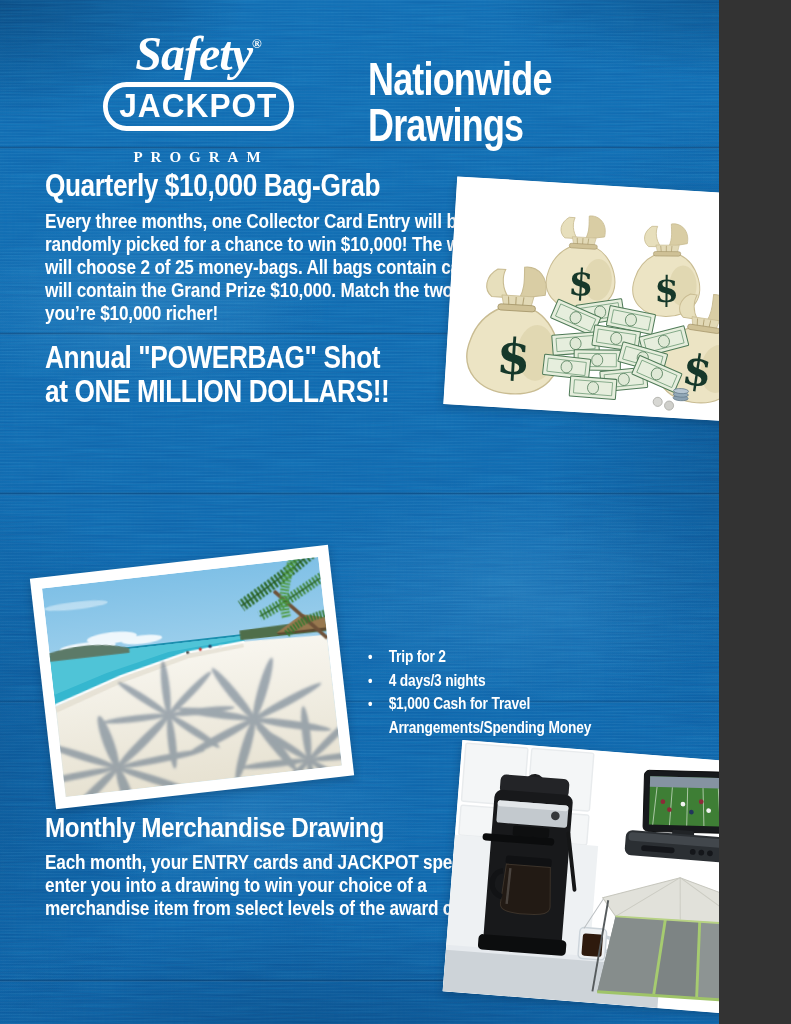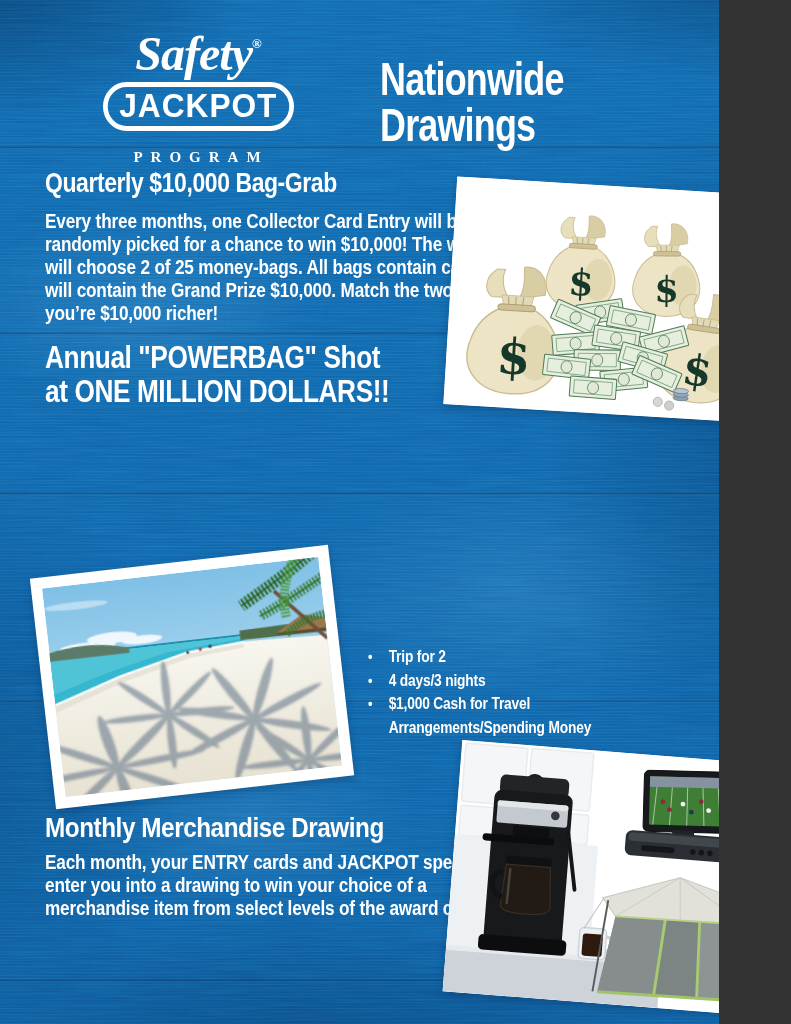--- a/index.html
+++ b/index.html
@@ -29,24 +29,24 @@
   .logo{left:95px;top:30px;width:206px;text-align:center;line-height:1;}
   .logo-script{font-family:"Liberation Serif",serif;font-style:italic;font-weight:bold;
     font-size:48px;letter-spacing:-1px;}
   .logo-reg{font-size:13px;vertical-align:22px;font-style:normal;}
   .logo-badge{display:inline-block;border:5px solid #fff;border-radius:34px;
     padding:2px 12px 4px;margin-top:4px;font-weight:bold;font-size:33px;letter-spacing:1px;
     transform:scaleX(.96);transform-origin:center;}
   .logo-program{font-family:"Liberation Serif",serif;font-weight:bold;font-size:15px;
     letter-spacing:8px;margin-top:19px;padding-left:6px;}
   
-  .title{left:380px;top:56px;font-weight:bold;font-size:46px;line-height:1;}
+  .title{left:368px;top:56px;font-weight:bold;font-size:46px;line-height:1;}
   .title .scale{transform:scaleX(.78);letter-spacing:-1px;}
   .h{font-weight:bold;line-height:1.07;letter-spacing:-0.5px;}
-  .h1{left:45px;top:168px;font-size:28px;}
+  .h1{left:45px;top:168px;font-size:32px;}
   .h1 .scale{transform:scaleX(.82);}
   .h2{left:45px;top:340px;font-size:32px;}
   .h2 .scale{transform:scaleX(.82);line-height:34px;}
   .h3{left:368px;top:559px;font-size:27px;}
   .h3 .scale{transform:scaleX(.82);line-height:31px;}
   .h4{left:45px;top:814px;font-size:27px;}
   .h4 .scale{transform:scaleX(.9);}
   .body{font-weight:bold;font-size:20px;line-height:23px;letter-spacing:-0.2px;}
   .body .scale{transform:scaleX(.86);}
   .b1{left:45px;top:210px;}

